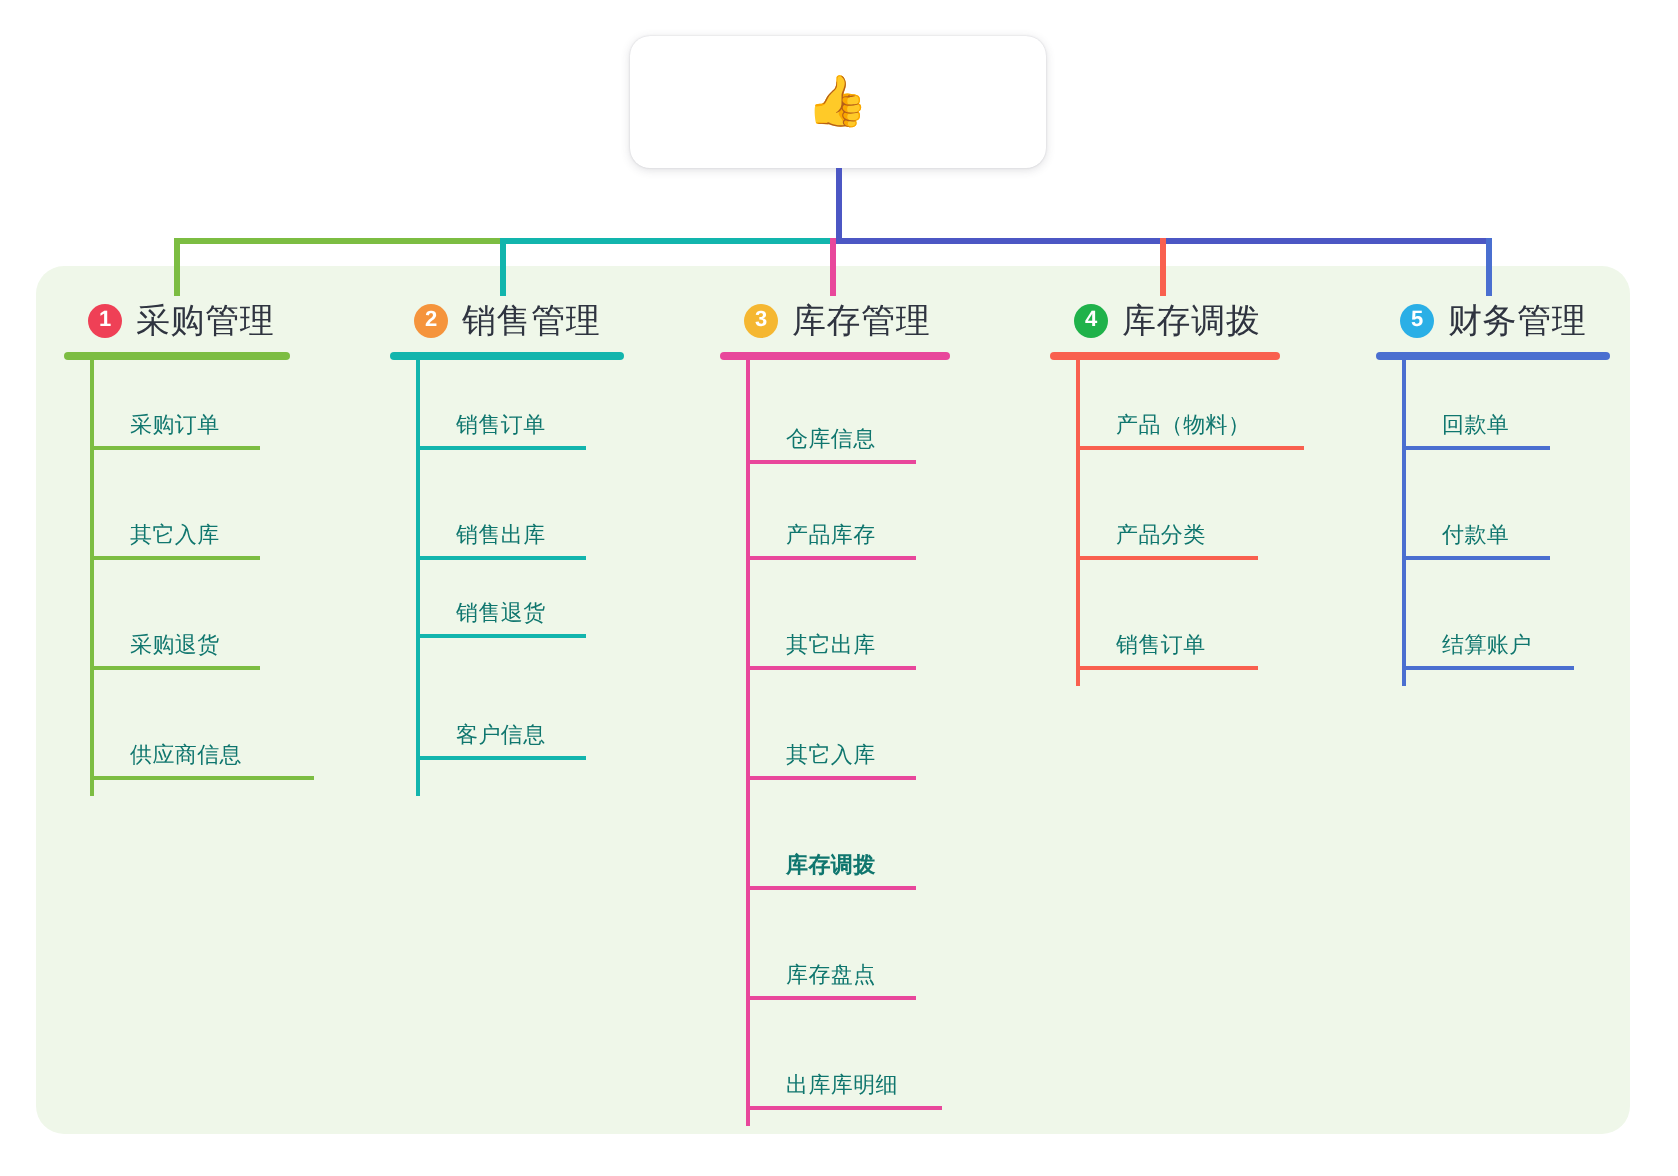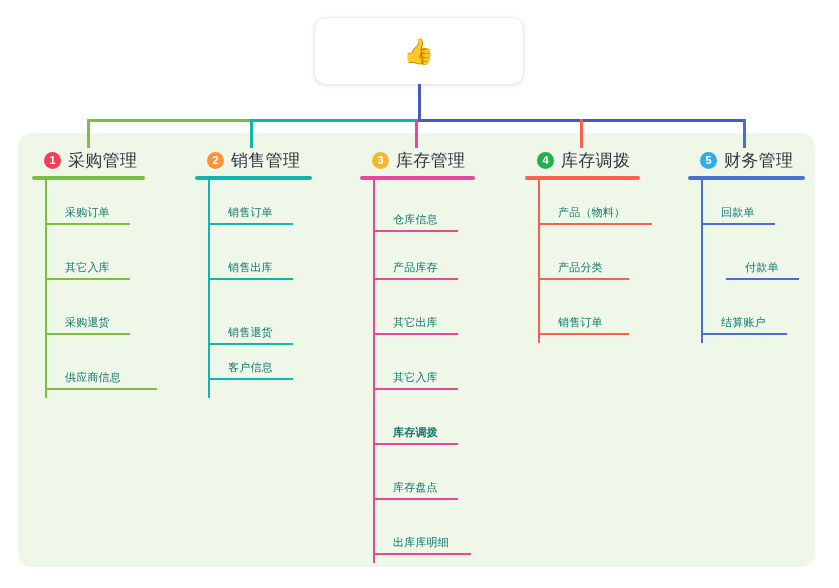--- a/index.html
+++ b/index.html
@@ -188,21 +188,21 @@
         <div class="branch-underline" style="width: 117px; background: rgb(18, 181, 173);"></div>
         <div class="branch-trunk" style="height: 220px; background: rgb(18, 181, 173);"></div>
         <div class="leaf" style="top: 33px; width: 94px;">
           <span class="leaf-label">销售订单</span>
           <div class="leaf-underline" style="width: 84px; background: rgb(18, 181, 173);"></div>
         </div>
         <div class="leaf" style="top: 88px; width: 94px;">
           <span class="leaf-label">销售出库</span>
           <div class="leaf-underline" style="width: 84px; background: rgb(18, 181, 173);"></div>
         </div>
-        <div class="leaf" style="top: 153px; width: 94px; padding-left: 16px;">
+        <div class="leaf" style="top: 127px; width: 94px; padding-left: 16px;">
           <span class="leaf-label">销售退货</span>
           <div class="leaf-underline" style="width: 84px; background: rgb(18, 181, 173);"></div>
         </div>
         <div class="leaf" style="top: 188px; width: 94px;">
           <span class="leaf-label">客户信息</span>
           <div class="leaf-underline" style="width: 84px; background: rgb(18, 181, 173);"></div>
         </div>
       </div>
       <div class="branch" style="left: 360px;">
         <div class="branch-head">
@@ -264,21 +264,21 @@
         <div class="branch-head">
           <span class="badge" style="background: rgb(42, 175, 230);">5</span>
           <span class="branch-title">财务管理</span>
         </div>
         <div class="branch-underline" style="width: 117px; background: rgb(74, 111, 208);"></div>
         <div class="branch-trunk" style="height: 165px; background: rgb(74, 111, 208);"></div>
         <div class="leaf" style="top: 33px; width: 83px;">
           <span class="leaf-label">回款单</span>
           <div class="leaf-underline" style="width: 73px; background: rgb(74, 111, 208);"></div>
         </div>
-        <div class="leaf" style="top: 88px; width: 83px; margin-left: 24px;">
+        <div class="leaf" style="top: 88px; width: 83px;">
           <span class="leaf-label">付款单</span>
           <div class="leaf-underline" style="width: 73px; background: rgb(74, 111, 208);"></div>
         </div>
         <div class="leaf" style="top: 143px; width: 95px;">
           <span class="leaf-label">结算账户</span>
           <div class="leaf-underline" style="width: 85px; background: rgb(74, 111, 208);"></div>
         </div>
       </div>
     </div>
 

